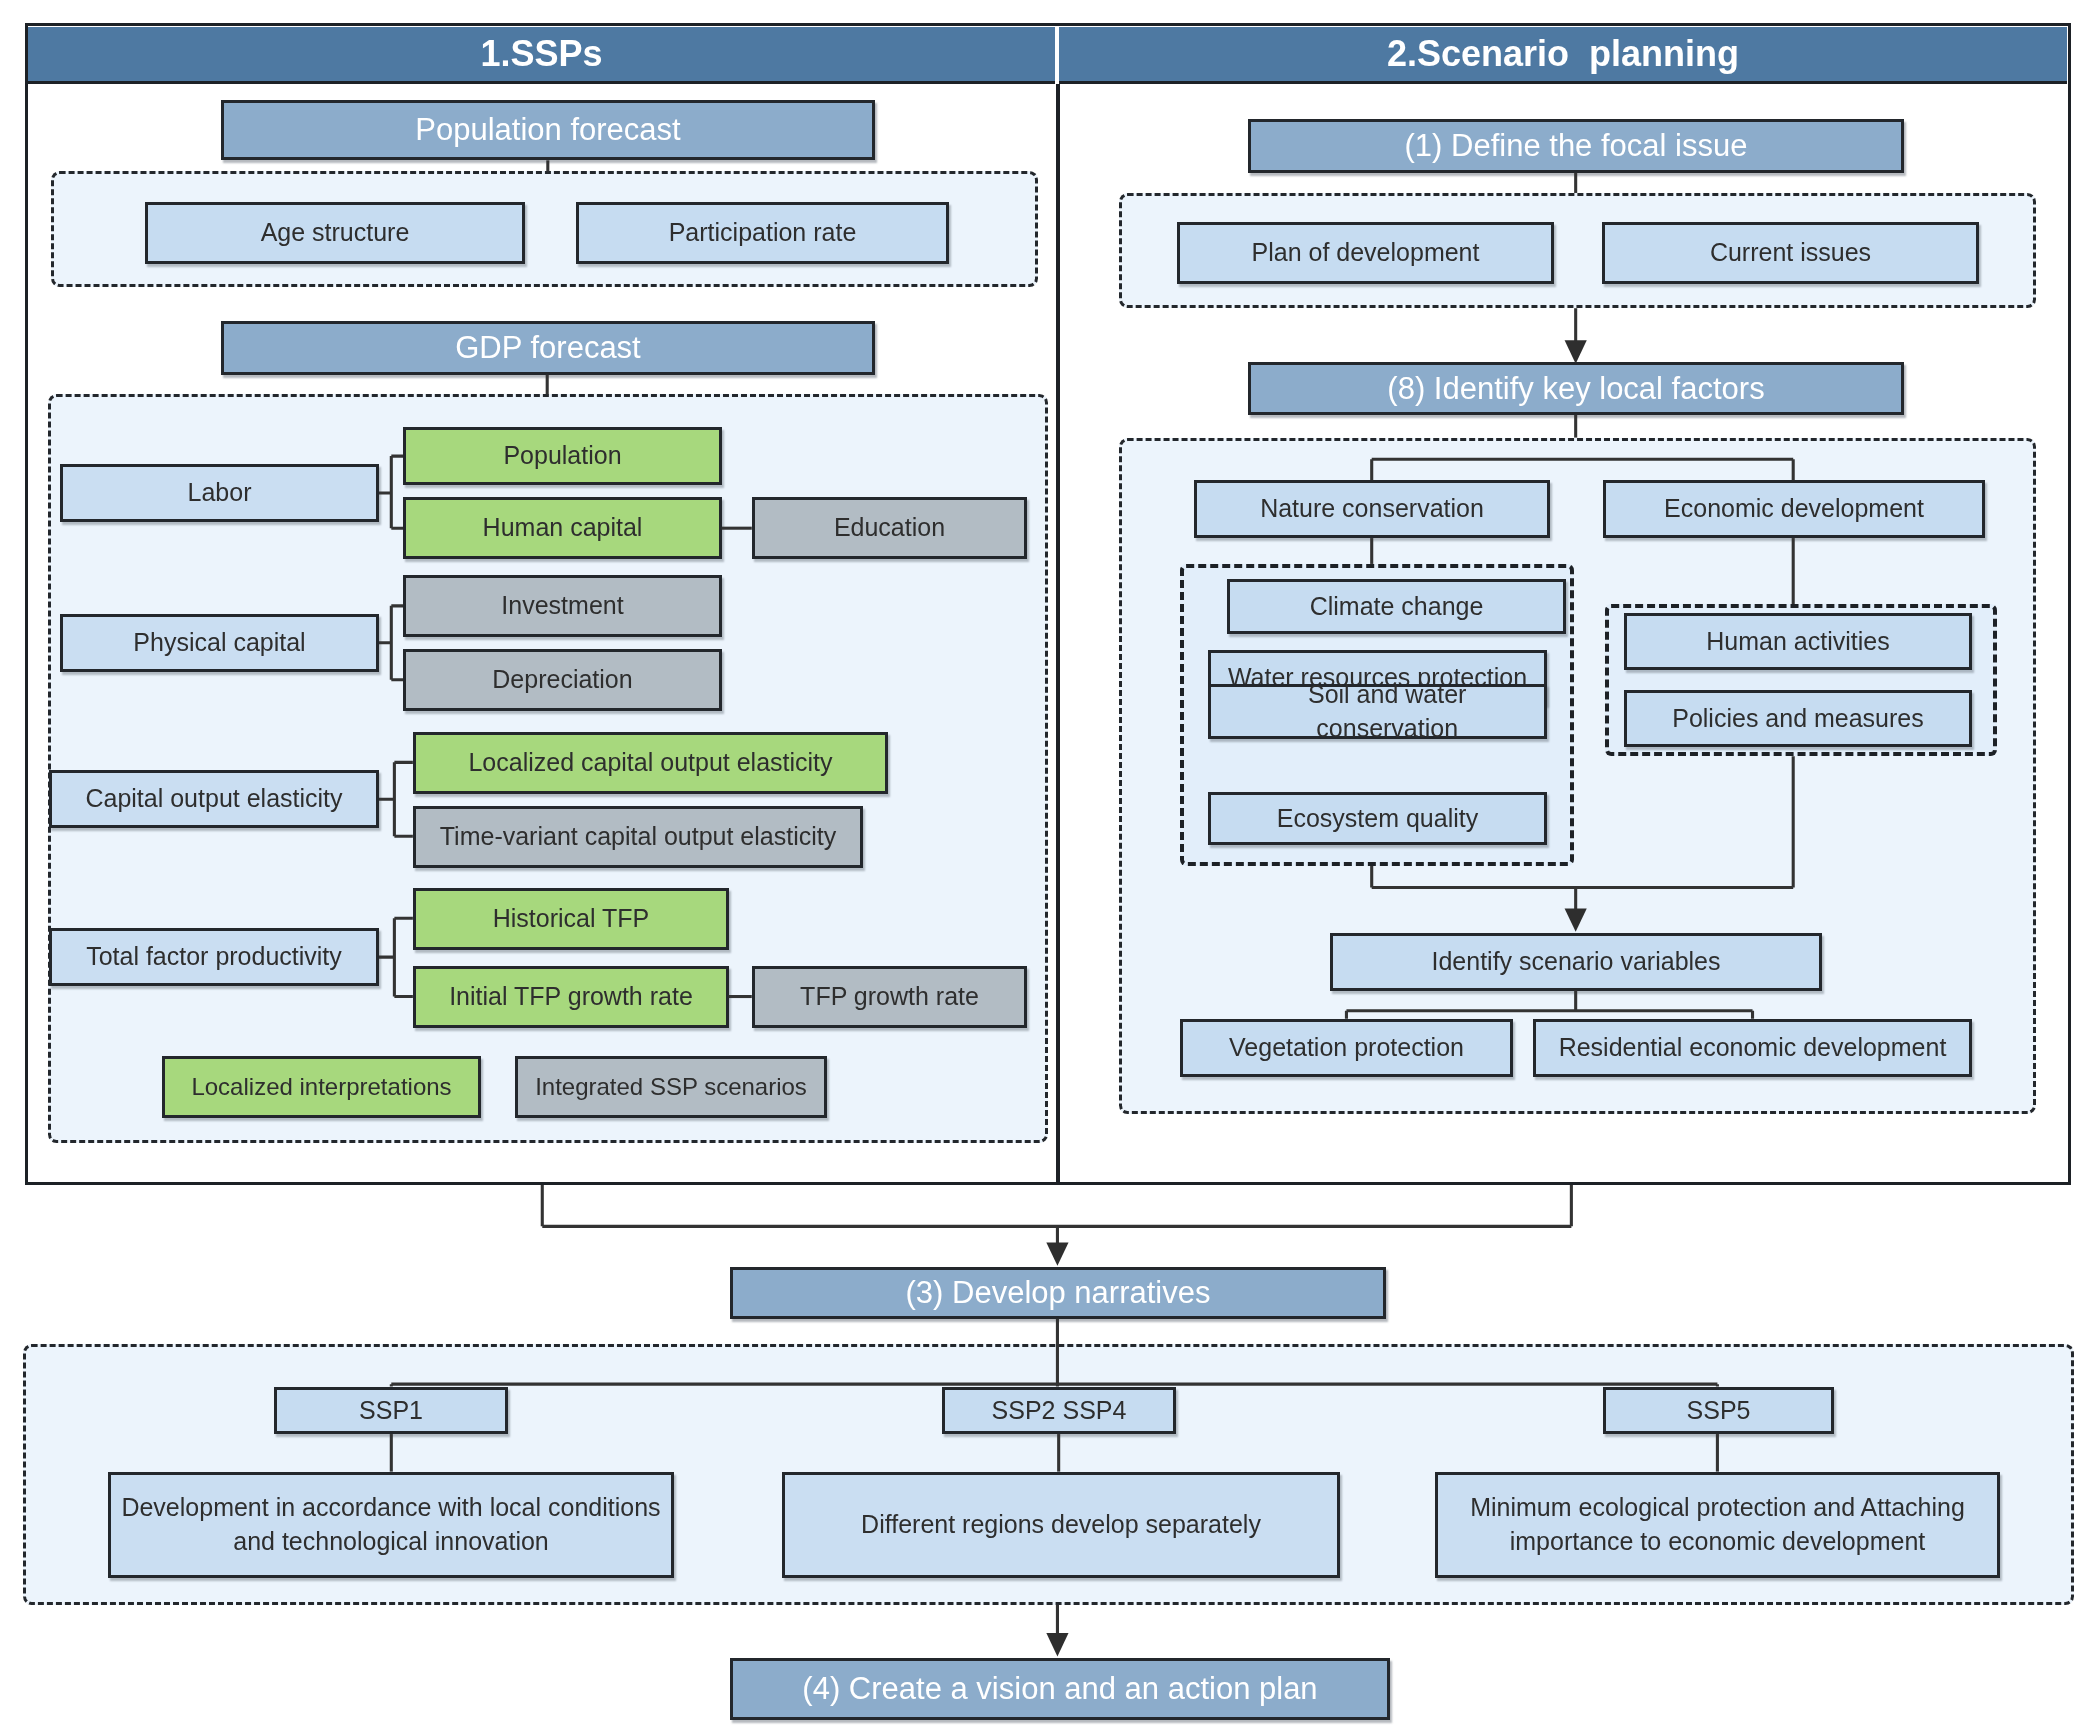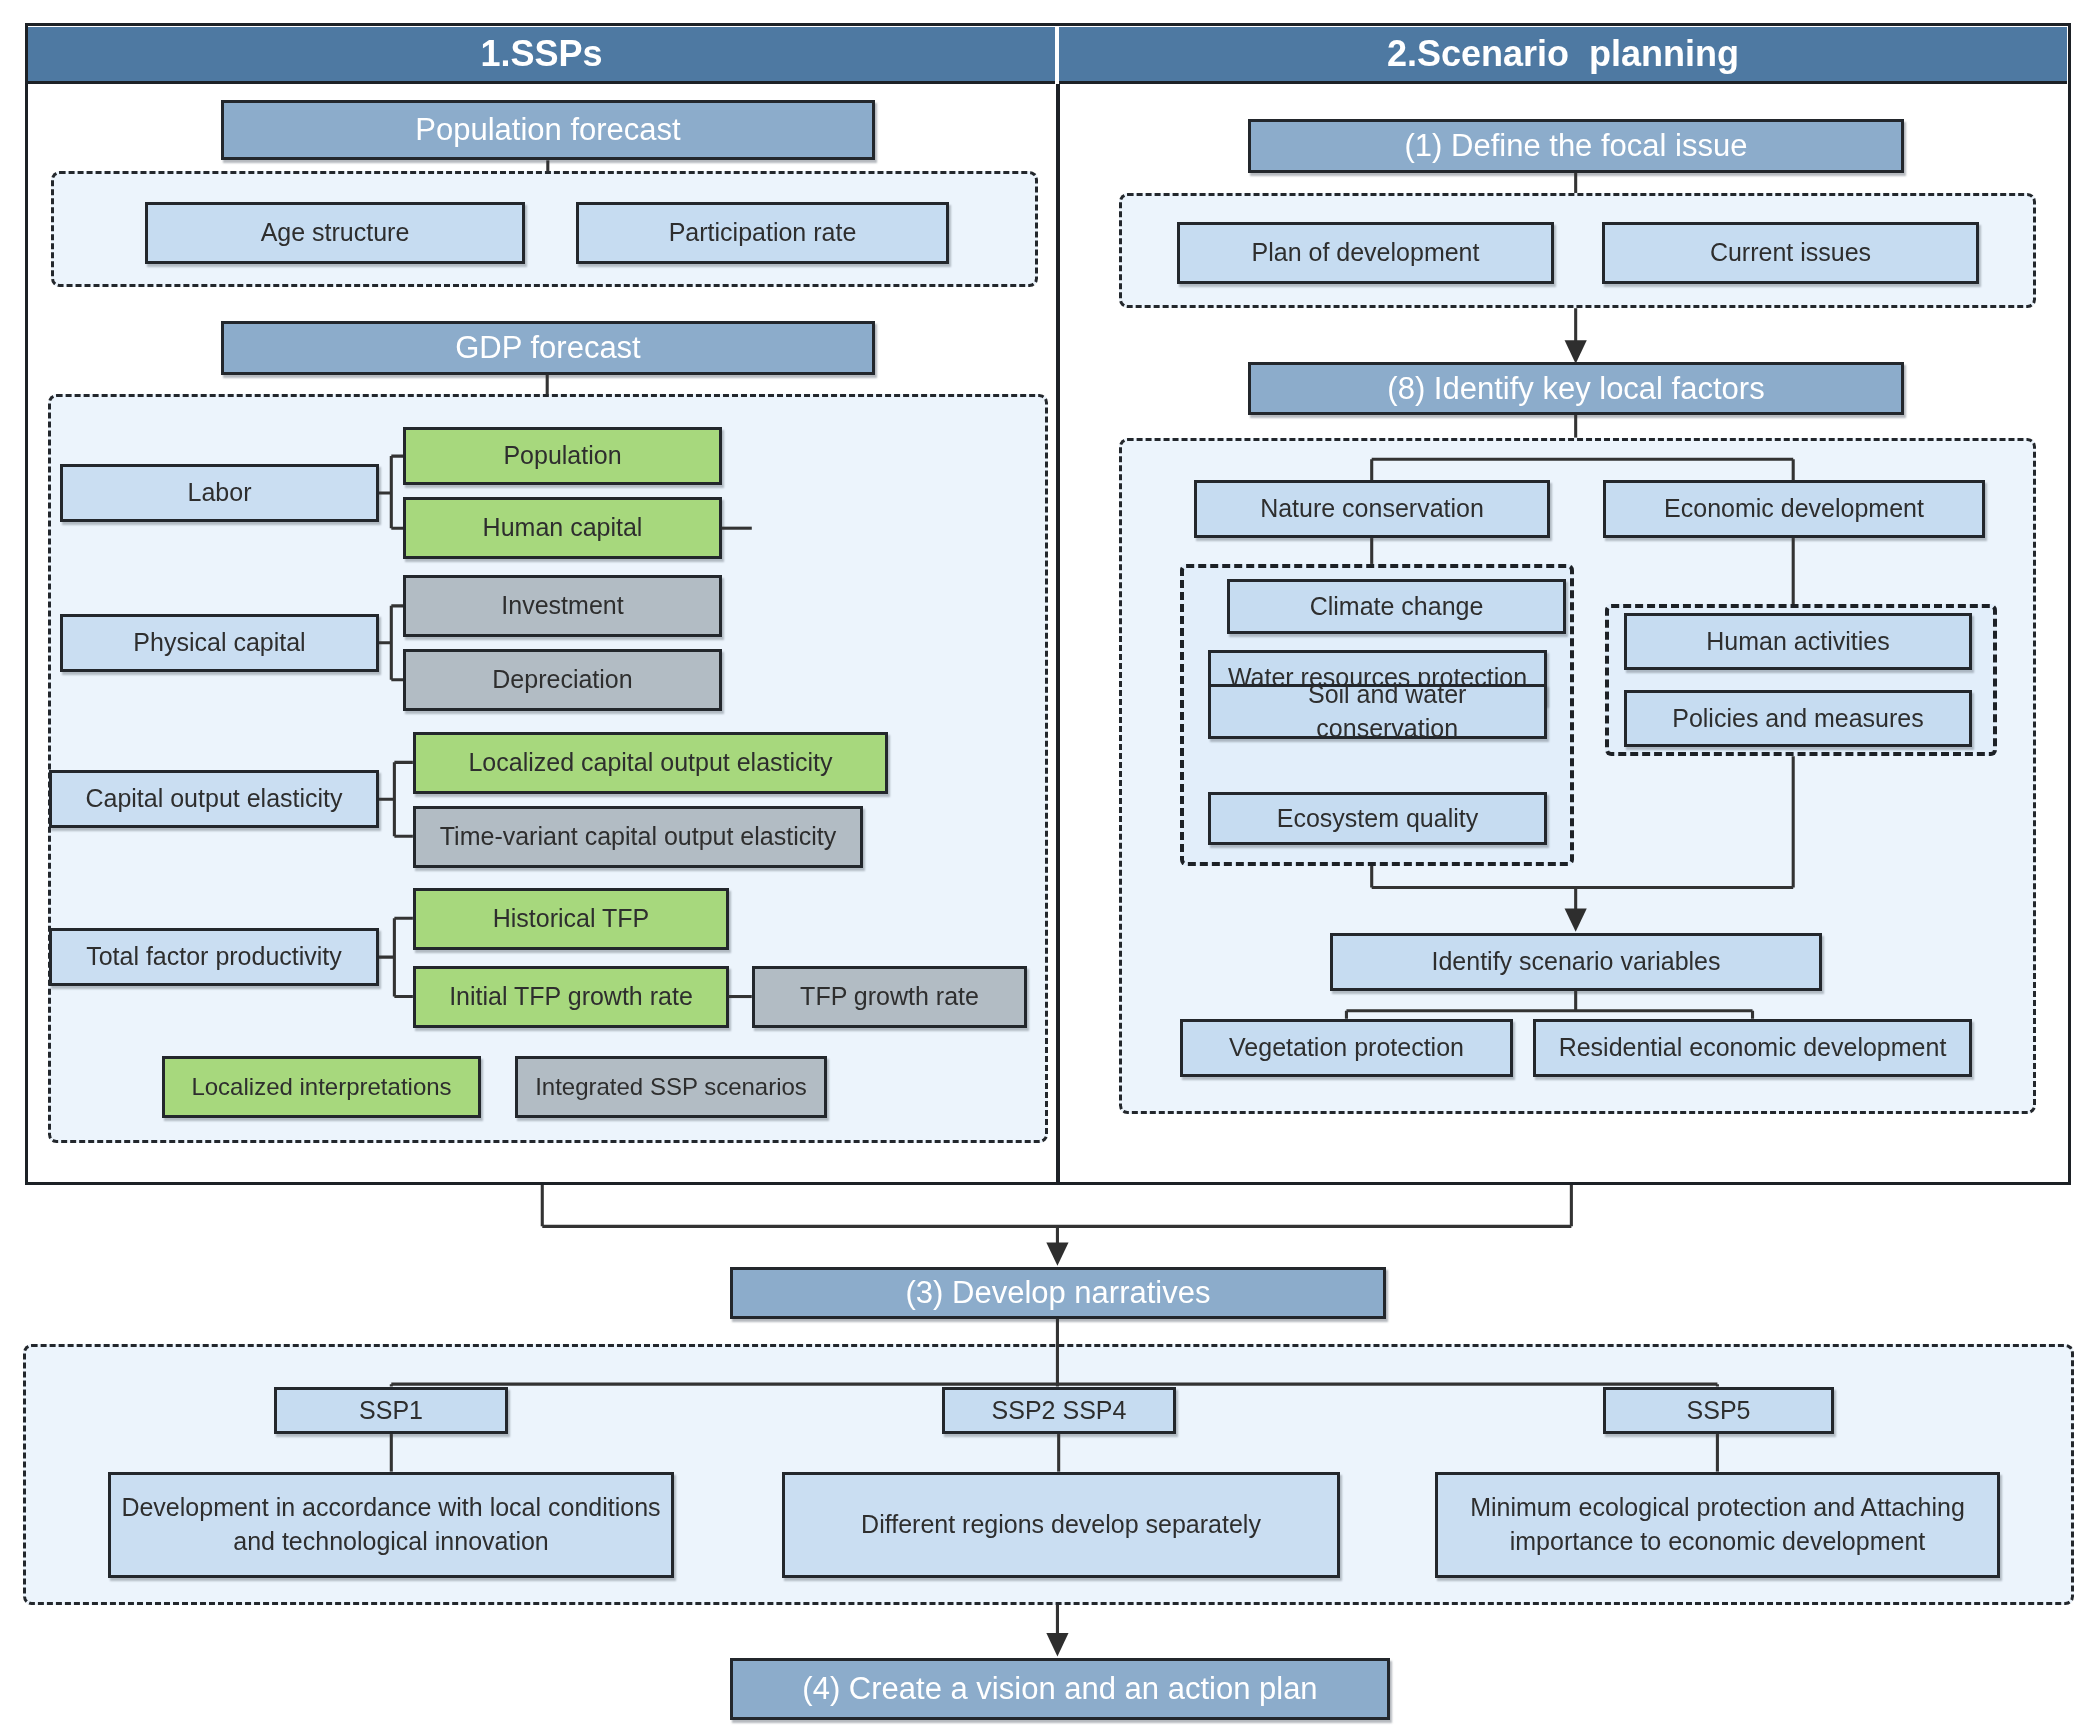--- a/index.html
+++ b/index.html
@@ -100,20 +100,23 @@
   <div class="abs dashed" style="left:48px;top:394px;width:1000px;height:749px;"></div>
 
   <div class="abs box blue" style="left:60px;top:464px;width:319px;height:58px;">
     <span>Labor</span>
   </div>
   <div class="abs box green" style="left:403px;top:427px;width:319px;height:58px;">
     <span>Population</span>
   </div>
   <div class="abs box green" style="left:403px;top:497px;width:319px;height:62px;">
     <span>Human capital</span>
+  </div>
+  <div class="abs box gray" style="left:752px;top:497px;width:275px;height:62px;">
+    <span>Education</span>
   </div>
 
   <div class="abs box blue" style="left:60px;top:614px;width:319px;height:58px;">
     <span>Physical capital</span>
   </div>
   <div class="abs box gray" style="left:403px;top:575px;width:319px;height:62px;">
     <span>Investment</span>
   </div>
   <div class="abs box gray" style="left:403px;top:649px;width:319px;height:62px;">
     <span>Depreciation</span>

